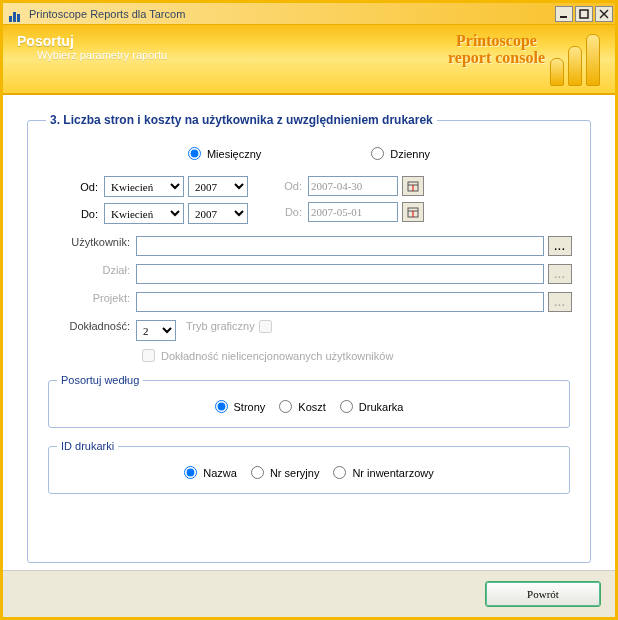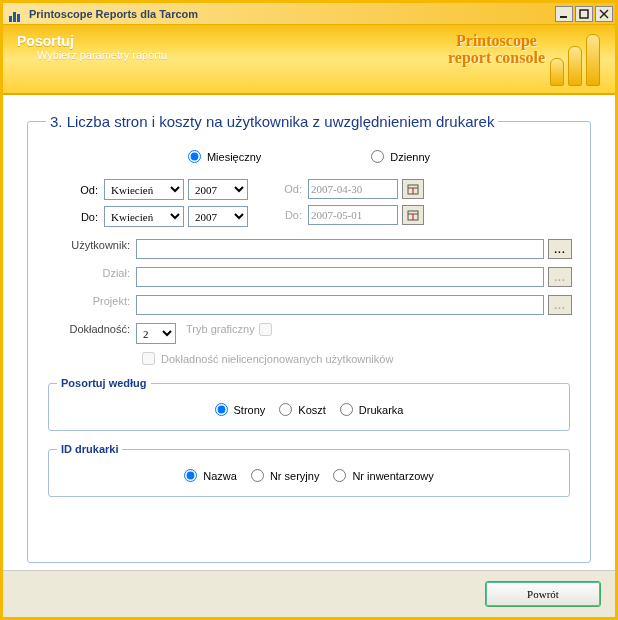--- a/index.html
+++ b/index.html
@@ -32,21 +32,21 @@
     width: 16px; height: 16px; margin: 0 4px;
     display: flex; align-items: flex-end; gap: 1px;
   }
   .titlebar .icon span {
     display: inline-block; width: 3px; background: #1e5aa8;
   }
   .titlebar .icon span:nth-child(1){height:6px}
   .titlebar .icon span:nth-child(2){height:10px}
   .titlebar .icon span:nth-child(3){height:8px}
   .titlebar .title {
-    font-weight: bold;
+    font-weight: normal;
     color: #334466;
     flex: 1;
   }
   .winbtns { display: flex; gap: 2px; }
   .winbtn {
     width: 18px; height: 16px;
     border: 1px solid #888;
     background: #ece9d8;
     display: flex; align-items: center; justify-content: center;
     font-family: Arial; font-size: 10px; font-weight: bold;
@@ -98,22 +98,22 @@
   }
   fieldset.main-group {
     border: 1px solid #a9bfe0;
     border-radius: 3px;
     padding: 18px 18px 14px 18px;
     height: 450px;
     position: relative;
   }
   fieldset.main-group > legend {
     color: #1a3a8a;
-    font-weight: normal;
-    font-size: 15px;
+    font-weight: bold;
+    font-size: 12px;
     padding: 0 4px;
   }
   .row {
     display: flex;
     align-items: flex-start;
     margin-bottom: 8px;
   }
   .row .lbl {
     width: 90px;
     text-align: right;
@@ -161,21 +161,21 @@
   .browse-btn { width: 24px; font-weight: bold; letter-spacing: 1px; }
   .precision { width: 40px; }
   .chk-row { display: flex; align-items: center; gap: 6px; margin-left: 96px; margin-top: 6px; }
   fieldset.sub-group {
     border: 1px solid #a9bfe0;
     border-radius: 3px;
     padding: 14px 8px;
     margin-top: 12px;
   }
   fieldset.sub-group legend {
-    color: #1a3a8a; font-weight: bold; padding: 0 4px;
+    color: #1a3a8a; font-weight: normal; padding: 0 4px;
   }
   .sub-radio-row {
     display: flex; gap: 14px; justify-content: center;
   }
   .footer {
     border-top: 1px solid #ccc;
     background: #ece9d8;
     padding: 10px 14px;
     display: flex; justify-content: flex-end; gap: 10px;
   }

